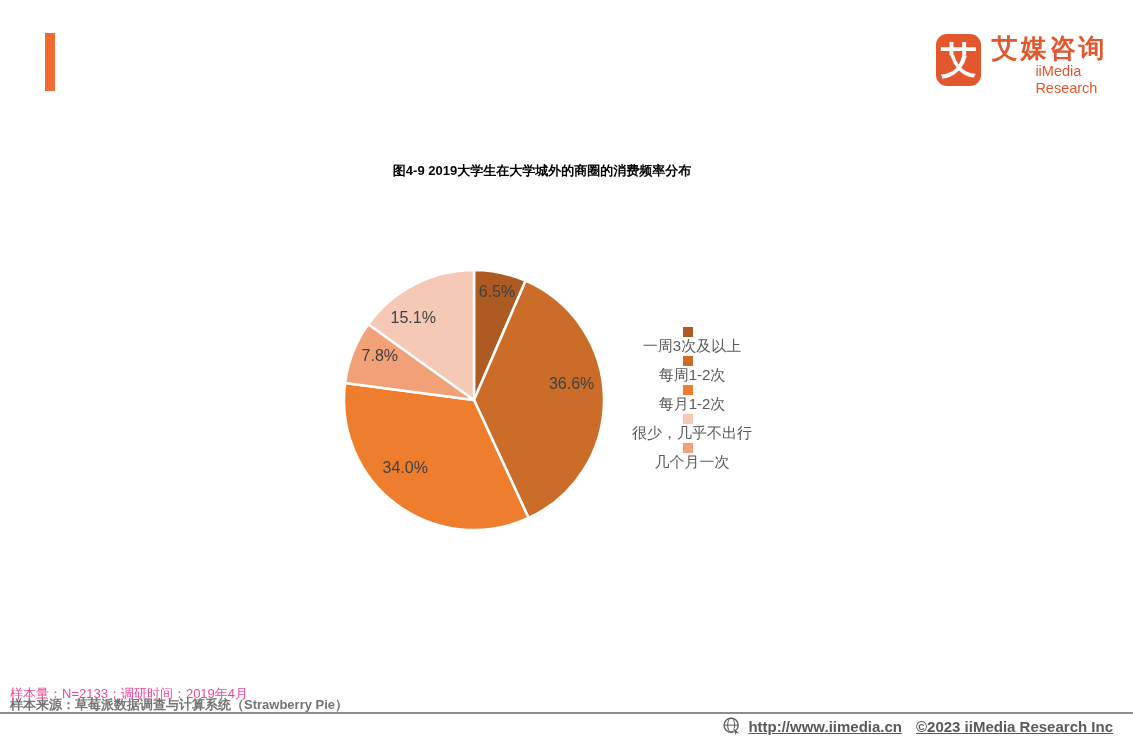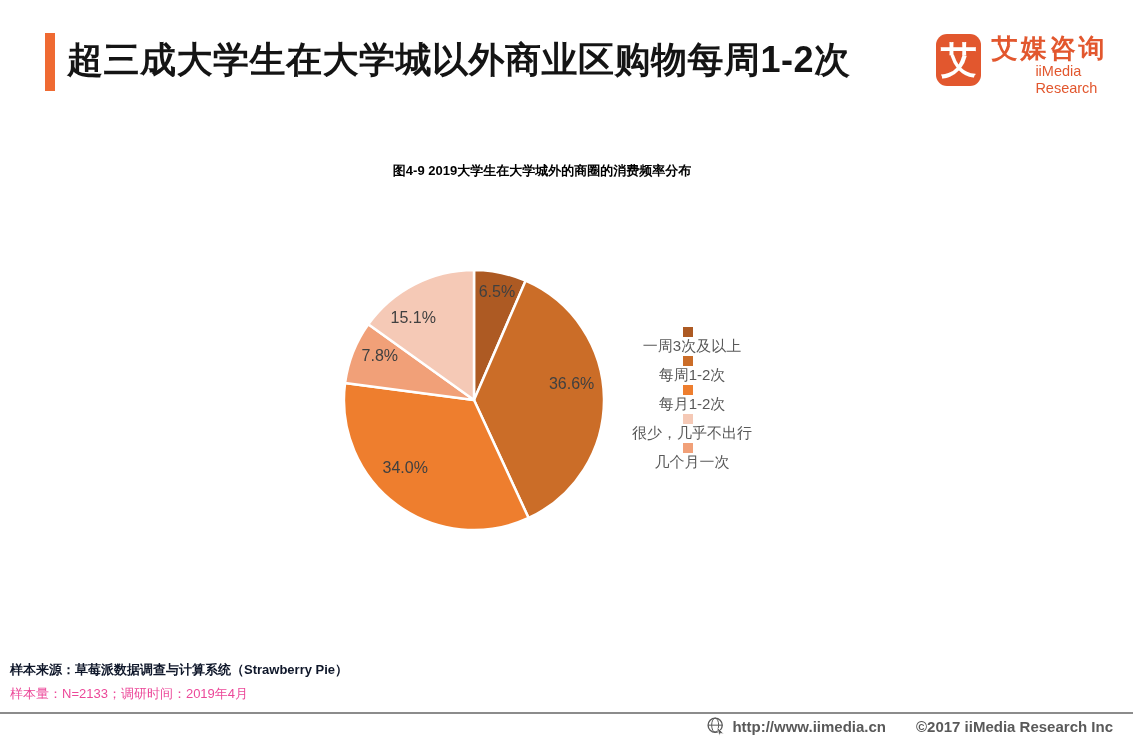--- a/index.html
+++ b/index.html
@@ -16,33 +16,32 @@
   .logo-cn{font-size:26px;font-weight:bold;letter-spacing:3px;line-height:1.1;}
   .logo-en{font-size:14.5px;line-height:1.2;margin-left:44px;}
   
   .chart-title{position:absolute;left:0;top:162px;width:1084px;text-align:center;font-size:13px;font-weight:bold;color:#000;}
   .pie-svg{position:absolute;left:334px;top:260px;}
   .pie-svg text{font-size:16px;fill:#404040;}
   .legend{position:absolute;left:632px;top:327px;list-style:none;margin:0;padding:0;}
   .legend li{display:flex;align-items:center;height:29px;font-size:15px;color:#595959;white-space:nowrap;flex-direction:column;}
   .legend .swatch{width:10px;height:10px;margin-right:8px;flex:0 0 auto;}
   
-  .src-line1{position:absolute;left:10px;top:661px;font-size:13px;font-weight:bold;color:#0f172a;}
+  .src-line1{position:absolute;left:10px;top:696px;font-size:13px;font-weight:bold;color:#737373;}
   .src-line2{position:absolute;left:10px;top:685px;font-size:13px;font-weight:normal;color:#ec4899;}
   .divider{position:absolute;left:0;top:712px;width:1133px;height:2px;background:#8c8c8c;}
-  .bottom-bar{position:absolute;top:716px;right:20px;display:flex;align-items:center;gap:30px;font-size:15px;font-weight:600;color:#595959;}
+  .bottom-bar{position:absolute;top:716px;right:20px;display:flex;align-items:center;gap:14px;font-size:15px;font-weight:600;color:#595959;text-decoration:underline;}
   .url-wrap{display:flex;align-items:center;gap:6px;}
 </style>
 </head>
 <body>
 
 <div class="canvas">
 
   <div class="accent-bar" style="background: rgb(239, 106, 50);"></div>
-  <div class="main-title">超三成大学生在大学城以外商业区购物每周1-2次</div>
 
   <div class="logo">
     <div class="logo-icon" style="background: rgb(226, 87, 46);">艾</div>
     <div class="logo-text" style="color: rgb(226, 87, 46);">
       <span class="logo-cn">艾媒咨询</span>
       <span class="logo-en">iiMedia Research</span>
     </div>
   </div>
 
   <div class="chart-title">图4-9 2019大学生在大学城外的商圈的消费频率分布</div>
@@ -91,16 +90,16 @@
   <div class="bottom-bar">
     <span class="url-wrap">
       <svg width="20" height="20" viewBox="0 0 24 24">
         <circle cx="11" cy="11" r="8.5" fill="none" stroke="#595959" stroke-width="1.6"></circle>
         <ellipse cx="11" cy="11" rx="4.2" ry="8.5" fill="none" stroke="#595959" stroke-width="1.2"></ellipse>
         <line x1="2.5" y1="11" x2="19.5" y2="11" stroke="#595959" stroke-width="1.2"></line>
         <path d="M13 13 L21.5 21.5 L17.6 20.6 L16 23.5 Z" fill="#595959" stroke="#ffffff" stroke-width="0.8"></path>
       </svg>
       <span>http://www.iimedia.cn</span>
     </span>
-    <span>©2017  iiMedia Research Inc</span>
+    <span>©2023  iiMedia Research Inc</span>
   </div>
 
 </div>
 
 </body></html>

